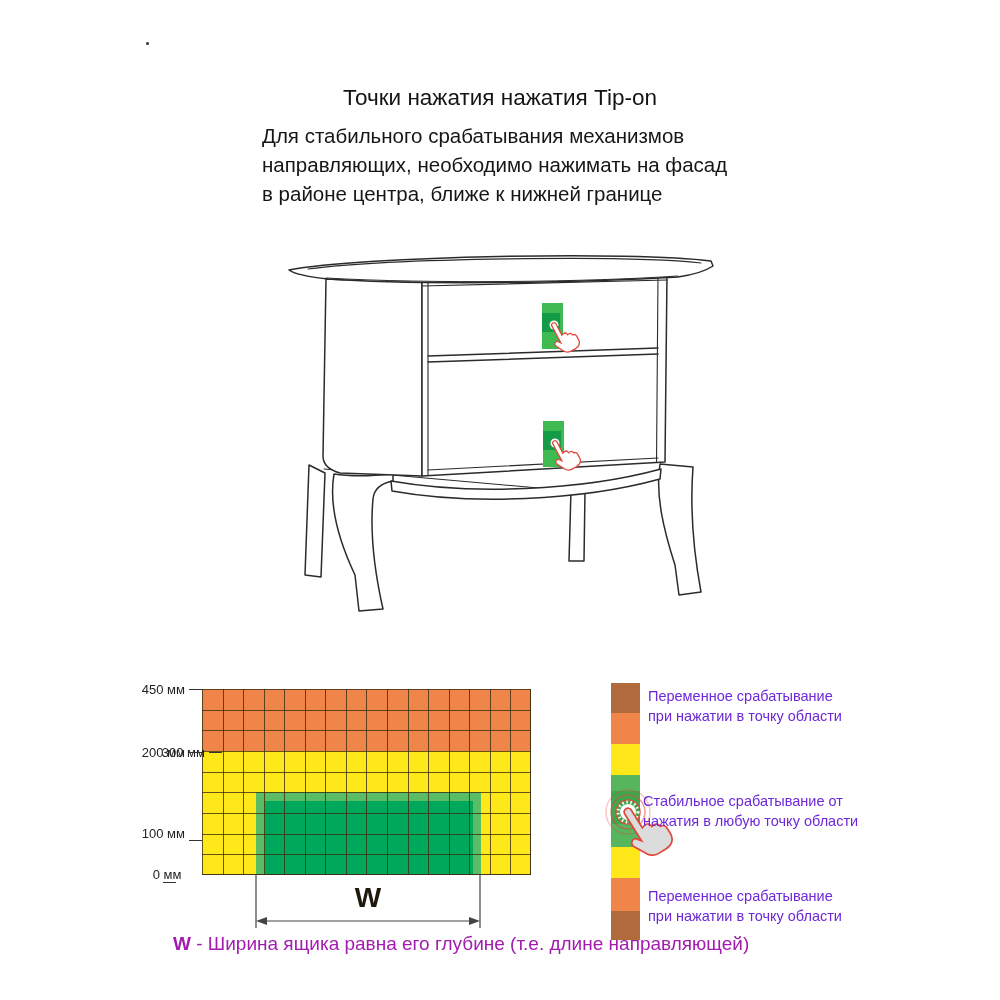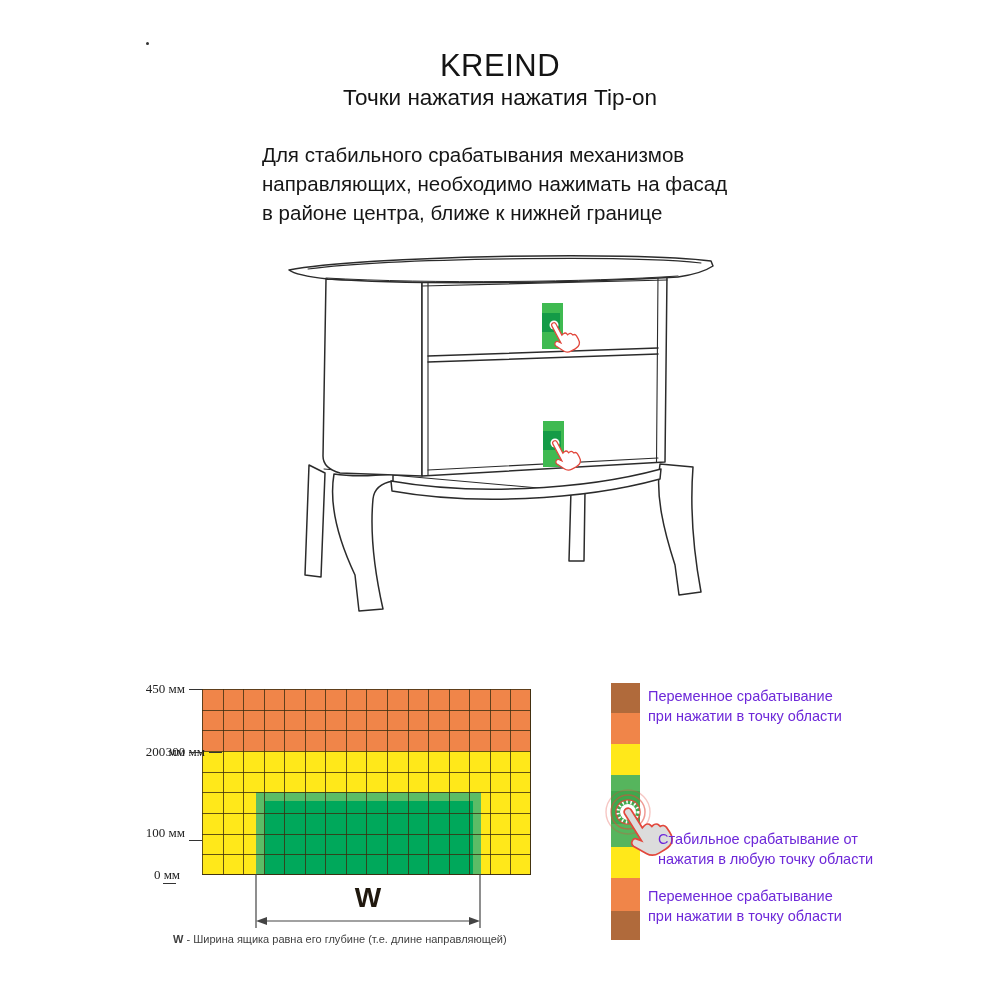--- a/index.html
+++ b/index.html
@@ -4,66 +4,65 @@
 <style>
   html,body{margin:0;padding:0;background:#fff;}
   .page{
     position:relative;width:1000px;height:1000px;background:#fff;overflow:hidden;
     font-family:"Liberation Sans", sans-serif;color:#1f1f1f;
   }
   .abs{position:absolute;}
   .dot{position:absolute;left:146px;top:42px;width:3px;height:3px;background:#333;border-radius:50%;}
   .brand{position:absolute;left:0;right:0;top:48px;text-align:center;font-size:31px;letter-spacing:.5px;color:#141414;}
   .subtitle{position:absolute;left:0;right:0;top:85px;text-align:center;font-size:22.5px;color:#141414;}
-  .intro{position:absolute;left:262px;top:140px;font-size:20.5px;line-height:29px;white-space:pre-line;color:#161616;}
+  .intro{position:absolute;left:262px;top:121px;font-size:20.5px;line-height:29px;white-space:pre-line;color:#161616;}
 
   
   .chart-grid{position:absolute;left:202px;top:689px;width:329px;height:186px;}
   .band-orange{position:absolute;left:0;top:0;width:100%;height:62px;background:var(--orange);}
   .band-yellow{position:absolute;left:0;top:62px;width:100%;height:124px;background:var(--yellow);}
   .zone-green-light{position:absolute;left:54px;top:103px;width:225px;height:83px;background:var(--green-light);}
   .zone-green-dark{position:absolute;left:63px;top:112px;width:208px;height:74px;background:var(--green-dark);}
   .gridlines{position:absolute;left:0;top:0;width:328px;height:185px;
     border-right:1px solid var(--grid-line);border-bottom:1px solid var(--grid-line);
     background-image:
       repeating-linear-gradient(90deg, var(--grid-line) 0, var(--grid-line) 1px, transparent 1px, transparent 20.5625px),
       repeating-linear-gradient(180deg, var(--grid-line) 0, var(--grid-line) 1px, transparent 1px, transparent 20.667px);
   }
-  .axis-row{position:absolute;left:136px;width:66px;height:16px;display:flex;align-items:center;font-family:Liberation Serif, serif;}
+  .axis-row{position:absolute;left:136px;width:66px;height:16px;display:flex;align-items:center;}
   .axis-row .lbl{flex:1;text-align:right;font-size:13px;color:#222;padding-right:4px;white-space:nowrap;}
   .axis-row .tick{width:13px;height:0;border-top:1px solid #333;}
   .w-label{position:absolute;left:256px;top:882px;width:224px;text-align:center;
     font-size:28px;font-weight:bold;color:#20180e;}
-  .note{position:absolute;left:173px;top:933px;font-size:11px;color:#404040;}
+  .note{position:absolute;left:173px;top:933px;font-size:19px;color:#a21caf;}
   .note b{font-weight:bold;}
 
   
   .legend-bar{position:absolute;left:611px;top:683px;width:29px;height:257px;display:flex;flex-direction:column;}
   .legend-bar div{width:100%;}
   .seg-brown{background:var(--brown);}
   .seg-orange{background:var(--orange);}
   .seg-yellow{background:var(--yellow);}
   .seg-green{background:var(--legend-green);}
   .seg-green-mid{background:var(--legend-green-mid);}
   .s1{height:30px;} .s2{height:31px;} .s3{height:31px;} .s4{height:16px;} .s5{height:33px;}
   .s6{height:23px;} .s7{height:31px;} .s8{height:33px;} .s9{height:29px;}
   .legend-text{position:absolute;font-size:14.5px;line-height:20px;color:#6d28d9;white-space:pre-line;}
   .lt1{left:648px;top:686px;}
-  .lt2{left:658px;top:791px;margin-top:38px;}
+  .lt2{left:643px;top:791px;}
   .lt3{left:648px;top:886px;}
 
   svg{display:block;}
 </style>
 </head>
 <body>
 
 <div class="page">
 
   <div class="dot"></div>
-  <div class="brand">KREIND</div>
   <div class="subtitle">Точки нажатия нажатия Tip-on</div>
   <div class="intro">Для стабильного срабатывания механизмов
 направляющих, необходимо нажимать на фасад
 в районе центра, ближе к нижней границе</div>
 
   <svg class="abs" style="left:280px;top:243px;" width="440" height="392" viewBox="0 0 440 392">
     <defs>
       <path id="hand" d="M8,1.8 C8,0.8 8.9,0 10,0 C11.1,0 12,0.8 12,1.8 L12,13 L13.6,12.6
         C14.9,12.3 16.1,13.1 16.4,14.3 L16.6,15.1 L17.4,14.9 C18.7,14.6 19.9,15.4 20.2,16.6
         L20.4,17.4 C21.7,17.3 22.8,18.2 22.9,19.5 L23,22.5 C23.2,26.5 20.8,29 16.6,29

